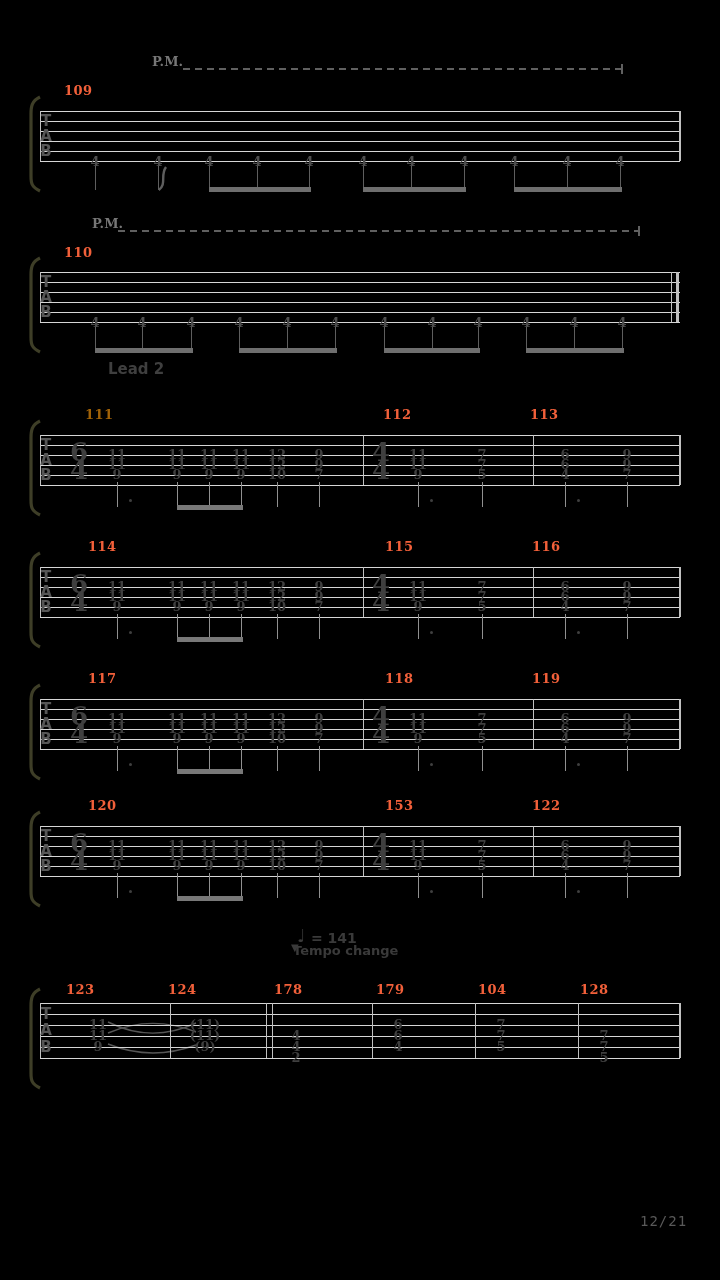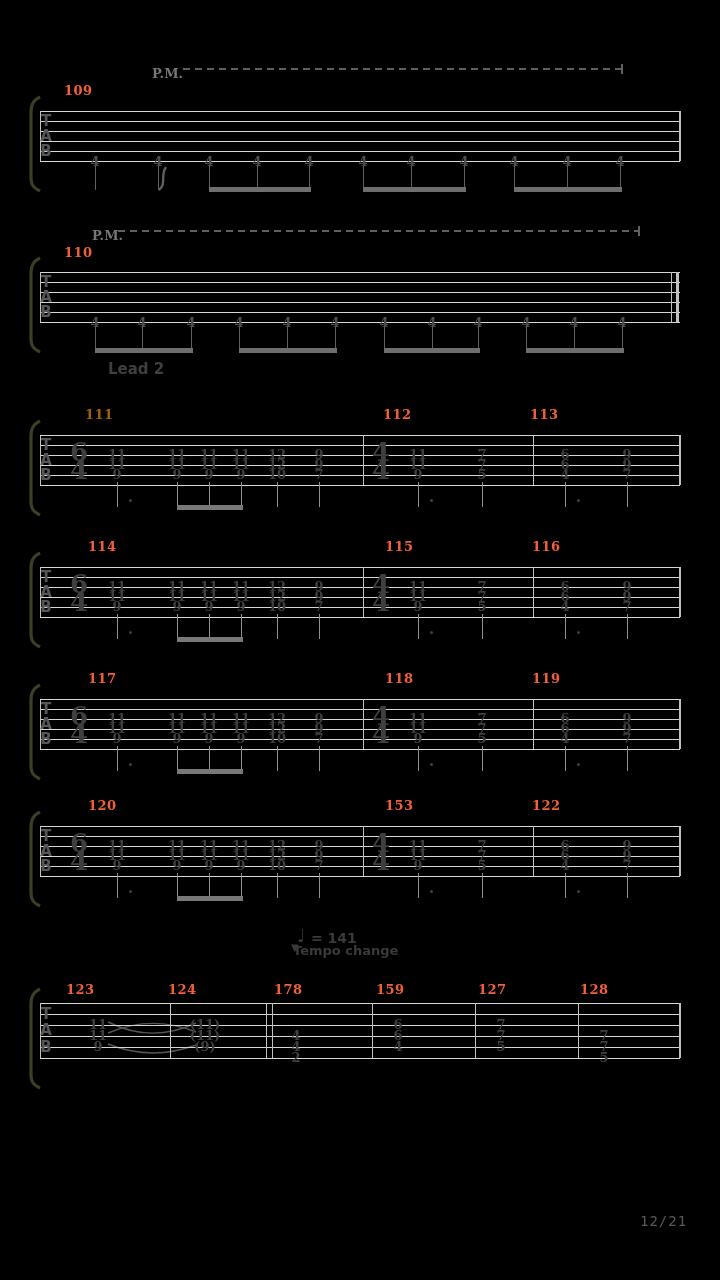--- a/index.html
+++ b/index.html
@@ -6,21 +6,21 @@
   .page{position:relative;width:720px;height:1280px;background:#000000;overflow:hidden;
         font-family:"DejaVu Serif",serif;}
   .line{position:absolute;height:1px;}
   .bar{position:absolute;}
   .fret{position:absolute;transform:translateX(-50%);font-weight:bold;font-size:13px;line-height:13px;white-space:nowrap;}
   .mnum{position:absolute;font-weight:bold;font-size:13px;line-height:13px;letter-spacing:.5px;}
   .stem{position:absolute;width:1.5px;}
   .beam{position:absolute;height:5px;}
   .adot{position:absolute;width:3px;height:3px;border-radius:50%;}
   .tabL{position:absolute;transform:translateX(-50%);font-weight:bold;font-size:15px;line-height:15px;font-family:"DejaVu Sans",sans-serif;}
-  .pm{position:absolute;font-weight:bold;font-size:13px;line-height:13px;margin-top:12px;}
+  .pm{position:absolute;font-weight:bold;font-size:13px;line-height:13px;}
   .dashline{position:absolute;height:2px;}
   .tick{position:absolute;width:2px;height:10px;}
   .ts{position:absolute;transform:translateX(-50%);font-weight:bold;font-size:26px;line-height:26px;}
   .lead-label{position:absolute;left:108px;top:360px;font-family:"DejaVu Sans",sans-serif;
               font-weight:bold;font-size:15px;}
   .tempo-note{position:absolute;left:297px;top:925px;font-size:18px;font-family:"DejaVu Sans",sans-serif;}
   .tempo-val{position:absolute;left:311px;top:930px;font-weight:bold;font-size:14px;font-family:"DejaVu Sans",sans-serif;}
   .tempo-arrow{position:absolute;left:291px;top:942px;font-size:10px;font-family:"DejaVu Sans",sans-serif;}
   .tempo-change{position:absolute;left:293px;top:943px;font-weight:bold;font-size:13px;font-family:"DejaVu Sans",sans-serif;}
   .footer{position:absolute;left:640px;top:1213px;font-size:14px;letter-spacing:1px;
@@ -397,22 +397,22 @@
     <div class="line" style="left: 40px; top: 1047px; width: 640px; background: rgb(214, 214, 214);"></div>
     <div class="line" style="left: 40px; top: 1058px; width: 640px; background: rgb(214, 214, 214);"></div>
     <div class="bar" style="left: 40px; top: 1003px; width: 1px; height: 55px; background: rgb(192, 192, 192);"></div>
     <div class="bar" style="left: 679px; top: 1003px; width: 1.5px; height: 55px; background: rgb(192, 192, 192);"></div>
     <div class="tabL" style="left: 46px; top: 1006.5px; color: rgb(86, 86, 86);">T</div>
     <div class="tabL" style="left: 46px; top: 1023px; color: rgb(86, 86, 86);">A</div>
     <div class="tabL" style="left: 46px; top: 1039.5px; color: rgb(86, 86, 86);">B</div>
     <div class="mnum" style="left: 66px; top: 983px; color: rgb(242, 96, 58);">123</div>
     <div class="mnum" style="left: 168px; top: 983px; color: rgb(242, 96, 58);">124</div>
     <div class="mnum" style="left: 274px; top: 983px; color: rgb(242, 96, 58);">178</div>
-    <div class="mnum" style="left: 376px; top: 983px; color: rgb(242, 96, 58);">159</div>
-    <div class="mnum" style="left: 478px; top: 983px; color: rgb(242, 96, 58);">127</div>
+    <div class="mnum" style="left: 376px; top: 983px; color: rgb(242, 96, 58);">179</div>
+    <div class="mnum" style="left: 478px; top: 983px; color: rgb(242, 96, 58);">104</div>
     <div class="mnum" style="left: 580px; top: 983px; color: rgb(242, 96, 58);">128</div>
     <div class="bar" style="left: 170px; top: 1003px; width: 1.2px; height: 55px; background: rgb(192, 192, 192);"></div>
     <div class="bar" style="left: 266px; top: 1003px; width: 1.2px; height: 55px; background: rgb(192, 192, 192);"></div>
     <div class="bar" style="left: 272px; top: 1003px; width: 1.2px; height: 55px; background: rgb(192, 192, 192);"></div>
     <div class="bar" style="left: 372px; top: 1003px; width: 1.2px; height: 55px; background: rgb(192, 192, 192);"></div>
     <div class="bar" style="left: 475px; top: 1003px; width: 1.2px; height: 55px; background: rgb(192, 192, 192);"></div>
     <div class="bar" style="left: 578px; top: 1003px; width: 1.2px; height: 55px; background: rgb(192, 192, 192);"></div>
     <div class="fret" style="left: 98px; top: 1018px; color: rgb(63, 63, 63);">11</div>
     <div class="fret" style="left: 98px; top: 1029px; color: rgb(63, 63, 63);">11</div>
     <div class="fret" style="left: 98px; top: 1040px; color: rgb(63, 63, 63);">9</div>

